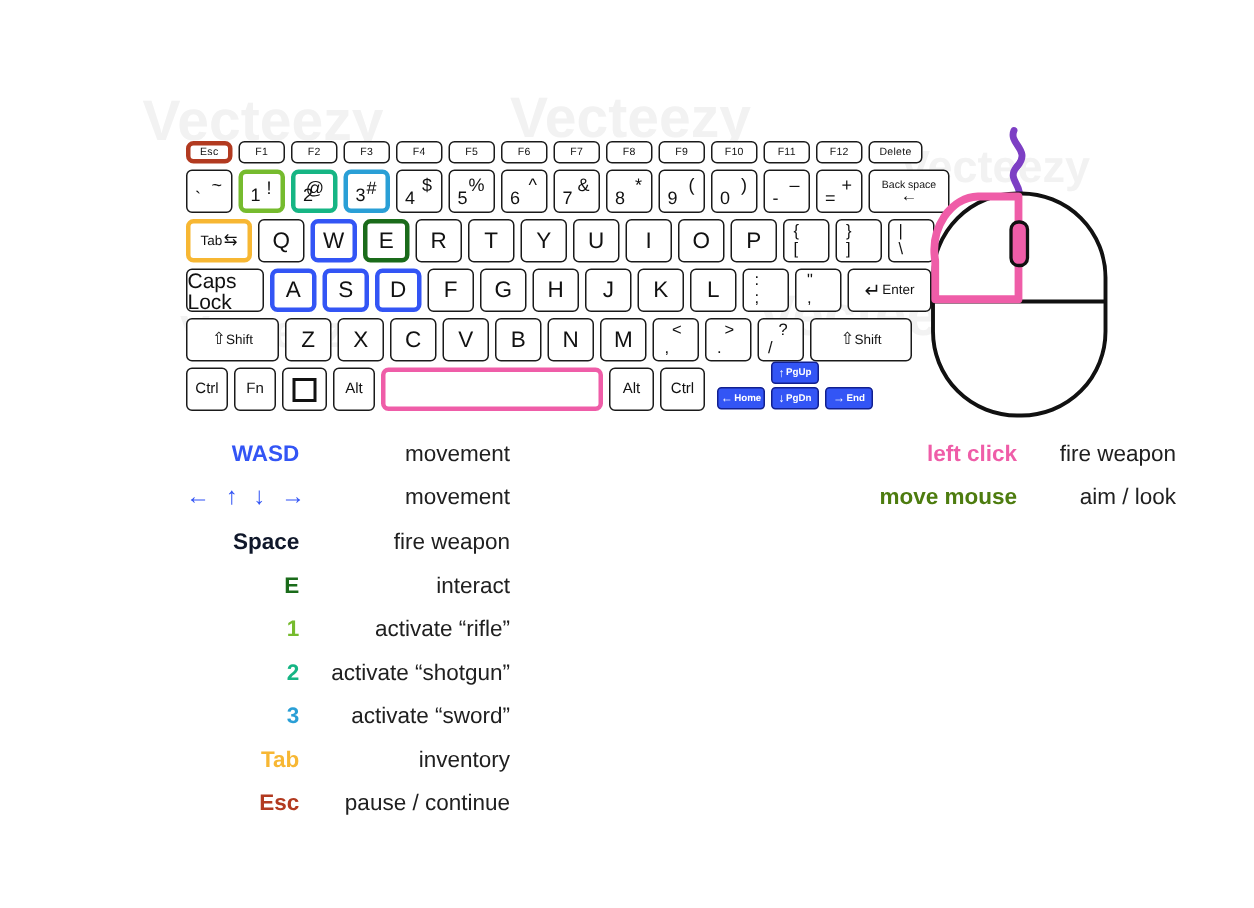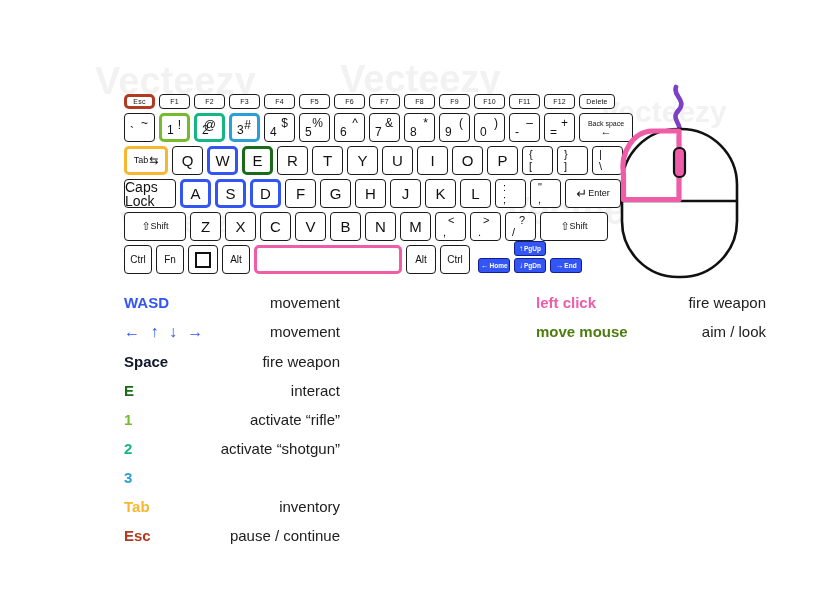--- a/index.html
+++ b/index.html
@@ -115,35 +115,36 @@
   #mouse { position: absolute; left: 612px; top: 84px; width: 160px; height: 205px; }
 
   
   .legend { position: absolute; }
   .lrow { display: flex; align-items: baseline; }
   .lkey {
     font-weight: 700;
     font-size: 15px;
     font-family: "Liberation Sans", sans-serif;
     white-space: nowrap;
+    text-align: right;
   }
   .lact {
     font-size: 15px;
     color: #202020;
     text-align: right;
     font-family: "Liberation Sans", sans-serif;
     white-space: nowrap;
   }
   #legend-left { left: 124px; top: 294px; width: 216px; }
   #legend-left .lrow { margin-bottom: 12px; }
   #legend-left .lkey { width: 86px; }
   #legend-left .lact { width: 160px; }
   #legend-left .arrows-glyph { font-size: 16px; letter-spacing: 3px; font-weight: 600; }
 
-  #legend-right { left: 536px; top: 294px; width: 230px; }
+  #legend-right { left: 554px; top: 294px; width: 230px; }
   #legend-right .lrow { margin-bottom: 12px; }
   #legend-right .lkey { width: 124px; }
   #legend-right .lact { width: 106px; }
 </style>
 </head>
 <body>
 
 <div id="stage">
 
   <div id="watermarks">
@@ -476,20 +477,21 @@
       <div class="lrow">
         <div class="lkey" style="color: rgb(118, 187, 46);">1</div>
         <div class="lact">activate “rifle”</div>
       </div>
       <div class="lrow">
         <div class="lkey" style="color: rgb(22, 181, 132);">2</div>
         <div class="lact">activate “shotgun”</div>
       </div>
       <div class="lrow">
         <div class="lkey" style="color: rgb(42, 159, 214);">3</div>
+        <div class="lact">activate “sword”</div>
       </div>
       <div class="lrow">
         <div class="lkey" style="color: rgb(247, 183, 51);">Tab</div>
         <div class="lact">inventory</div>
       </div>
       <div class="lrow">
         <div class="lkey" style="color: rgb(178, 58, 32);">Esc</div>
         <div class="lact">pause / continue</div>
       </div>
     </div>

